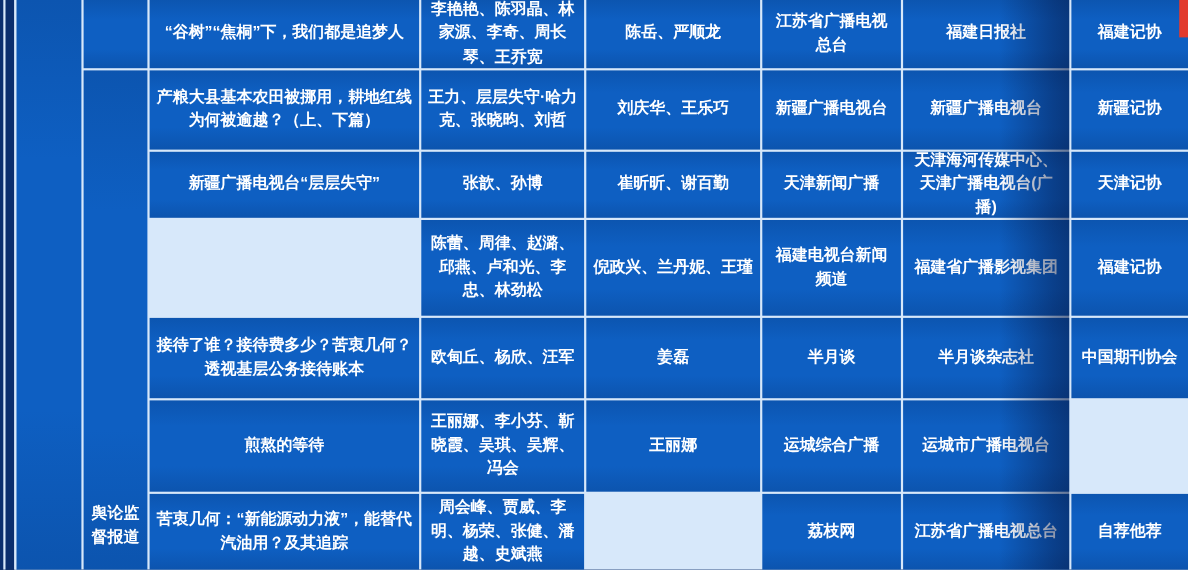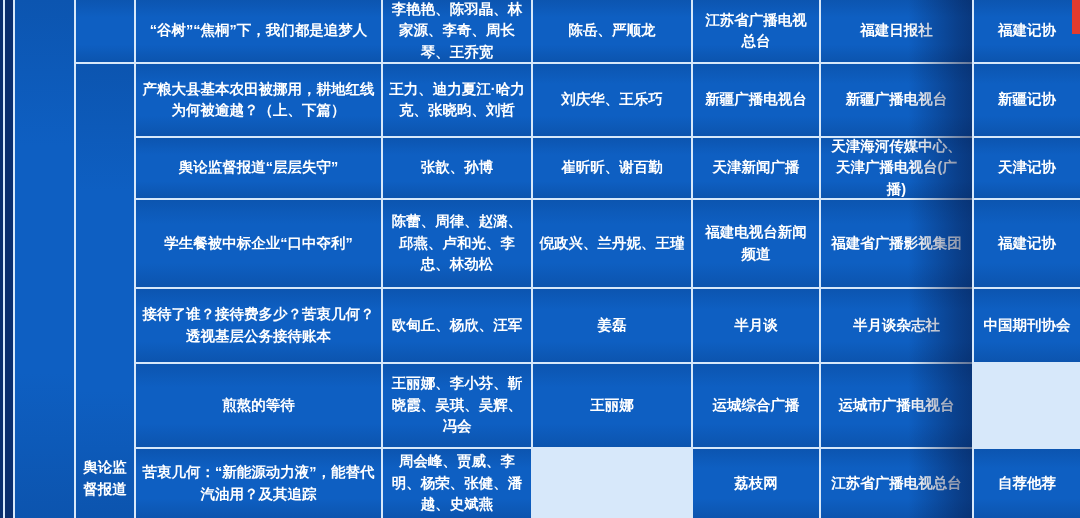--- a/index.html
+++ b/index.html
@@ -84,34 +84,33 @@
     </div>
 
     <div class="cell" style="grid-area:1/3">“谷树”“焦桐”下，我们都是追梦人</div>
     <div class="cell" style="grid-area:1/4">李艳艳、陈羽晶、林家源、李奇、周长琴、王乔宽</div>
     <div class="cell" style="grid-area:1/5">陈岳、严顺龙</div>
     <div class="cell" style="grid-area:1/6">江苏省广播电视总台</div>
     <div class="cell" style="grid-area:1/7">福建日报社</div>
     <div class="cell" style="grid-area:1/8">福建记协</div>
 
     <div class="cell" style="grid-area:2/3">产粮大县基本农田被挪用，耕地红线为何被逾越？（上、下篇）</div>
-    <div class="cell" style="grid-area:2/4">王力、迪力夏江·哈力克、张晓昀、刘哲</div>
+    <div class="cell" style="grid-area:2/4">王力、层层失守·哈力克、张晓昀、刘哲</div>
     <div class="cell" style="grid-area:2/5">刘庆华、王乐巧</div>
     <div class="cell" style="grid-area:2/6">新疆广播电视台</div>
     <div class="cell" style="grid-area:2/7">新疆广播电视台</div>
     <div class="cell" style="grid-area:2/8">新疆记协</div>
 
-    <div class="cell" style="grid-area:3/3">舆论监督报道“层层失守”</div>
+    <div class="cell" style="grid-area:3/3">新疆广播电视台“层层失守”</div>
     <div class="cell" style="grid-area:3/4">张歆、孙博</div>
     <div class="cell" style="grid-area:3/5">崔昕昕、谢百勤</div>
     <div class="cell" style="grid-area:3/6">天津新闻广播</div>
     <div class="cell" style="grid-area:3/7">天津海河传媒中心、天津广播电视台(广播)</div>
     <div class="cell" style="grid-area:3/8">天津记协</div>
 
-    <div class="cell" style="grid-area:4/3">学生餐被中标企业“口中夺利”</div>
     <div class="cell" style="grid-area:4/4">陈蕾、周律、赵潞、邱燕、卢和光、李忠、林劲松</div>
     <div class="cell" style="grid-area:4/5">倪政兴、兰丹妮、王瑾</div>
     <div class="cell" style="grid-area:4/6">福建电视台新闻频道</div>
     <div class="cell" style="grid-area:4/7">福建省广播影视集团</div>
     <div class="cell" style="grid-area:4/8">福建记协</div>
 
     <div class="cell" style="grid-area:5/3">接待了谁？接待费多少？苦衷几何？透视基层公务接待账本</div>
     <div class="cell" style="grid-area:5/4">欧甸丘、杨欣、汪军</div>
     <div class="cell" style="grid-area:5/5">姜磊</div>
     <div class="cell" style="grid-area:5/6">半月谈</div>

